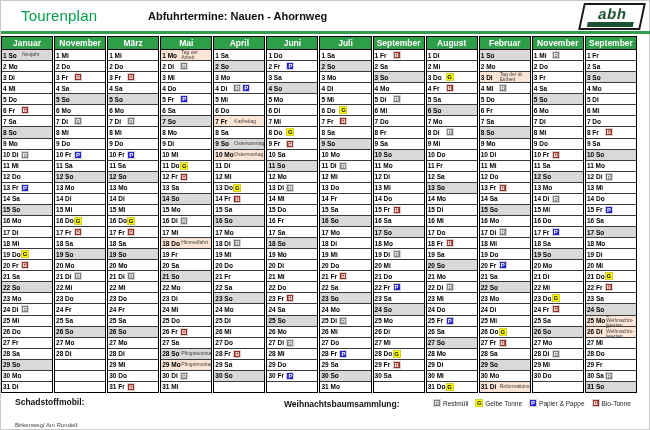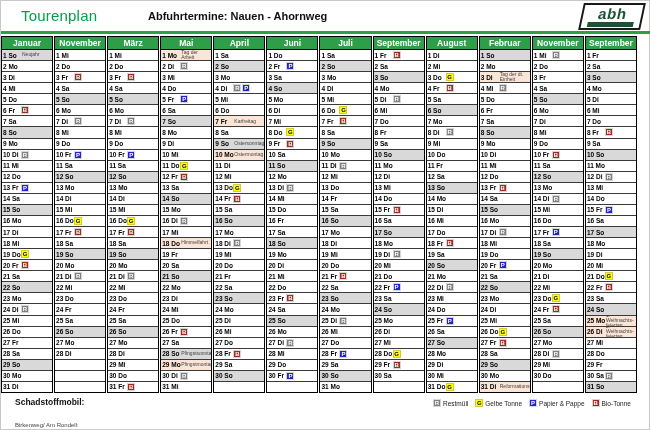--- a/index.html
+++ b/index.html
@@ -1287,20 +1287,21 @@
     </div>
 
   <div class="footer">
     <div class="schadstoff">
       <div class="schadstoff-title">Schadstoffmobil:</div>
       <div class="schadstoff-line">Birkenweg/ Am Rondell:</div>
       <div class="schadstoff-line">Scheunenweg/ Parkplatz:</div>
       <div class="schadstoff-line">Waldemardamm/ Kreuztaler Straße.</div>
     </div>
 
+    <div class="weihnachts-title">Weihnachtsbaumsammlung:</div>
 
     <div class="legend">
       <div class="legend-item">
         <span class="badge badge-R">R</span>
         <span>Restmüll</span>
       </div>
       <div class="legend-item">
         <span class="badge badge-G">G</span>
         <span>Gelbe Tonne</span>
       </div>

